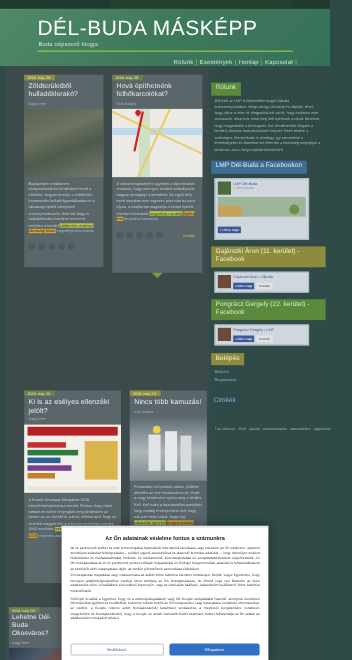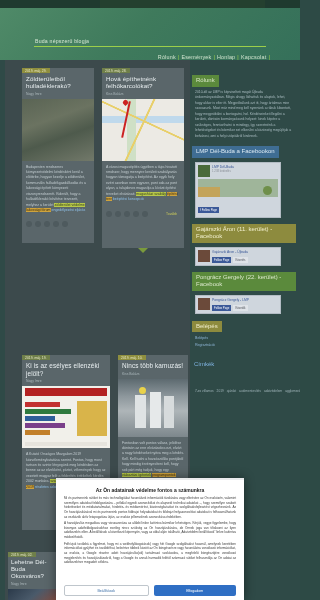--- a/index.html
+++ b/index.html
@@ -153,20 +153,21 @@
 </head>
 <body>
 
 <div id="root">
 
   <div class="topstrip">
     <div class="topstrip-inner"></div>
   </div>
 
   <div class="header">
+    <div class="brand">DÉL-BUDA MÁSKÉPP</div>
     <div class="tagline">Buda népszerű blogja</div>
     <div class="rule"></div>
     <div class="topnav">
       <span>Rólunk</span><span class="sep">|</span><span>Események</span><span class="sep">|</span><span>Honlap</span><span class="sep">|</span><span>Kapcsolat</span><span class="sep">|</span>
     </div>
   </div>
 
   <div class="admbar">
     <div class="adm-ico">⌂</div>
     <div class="adm-ico">✎</div>

